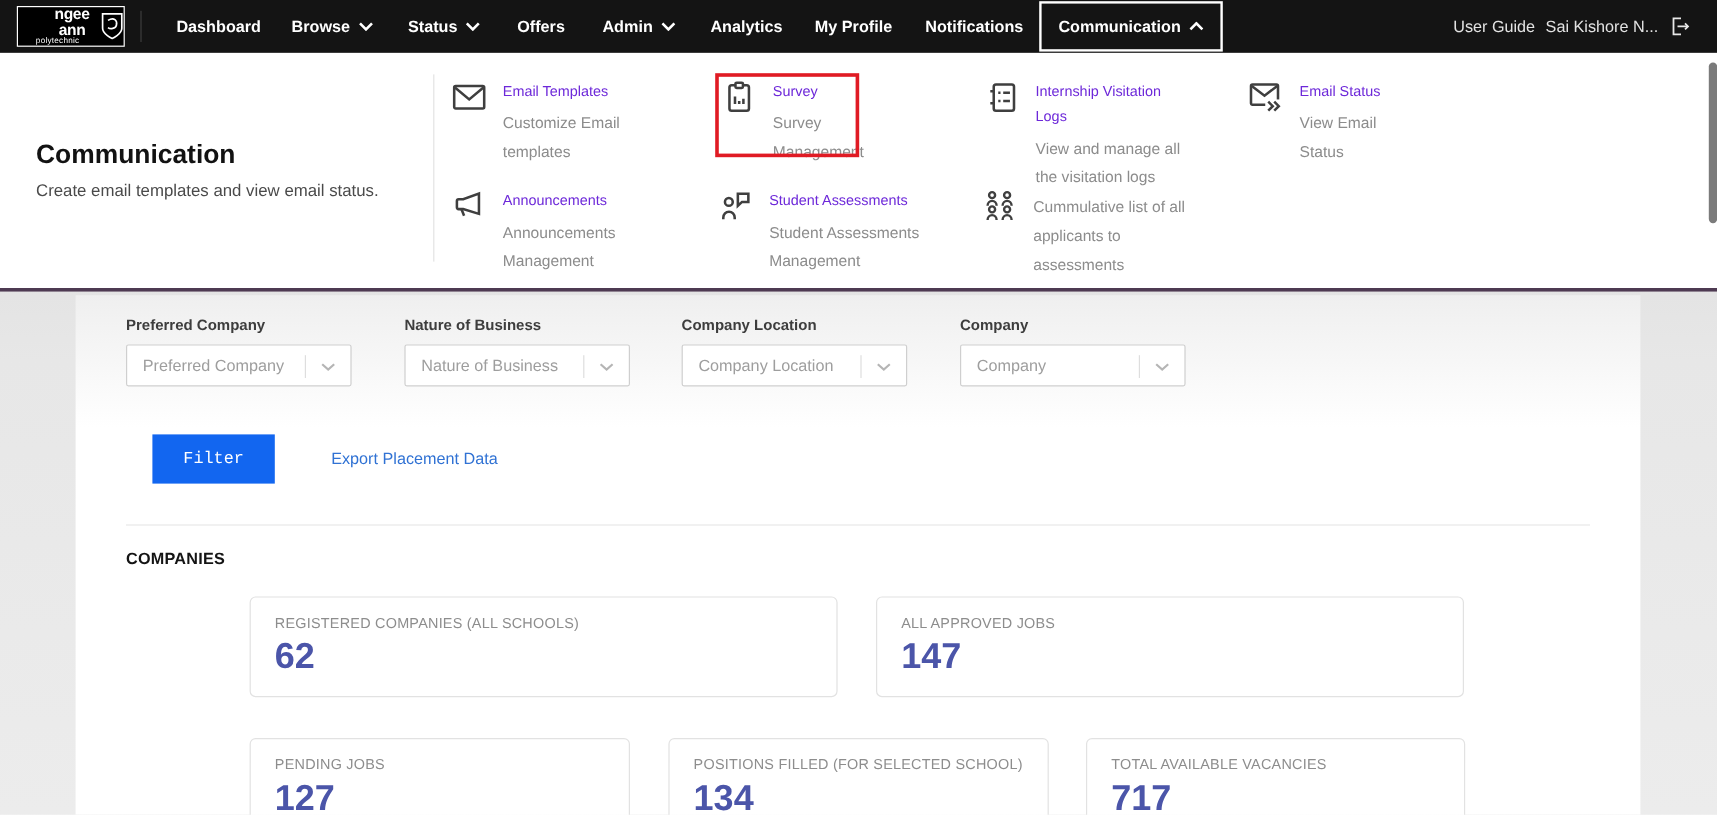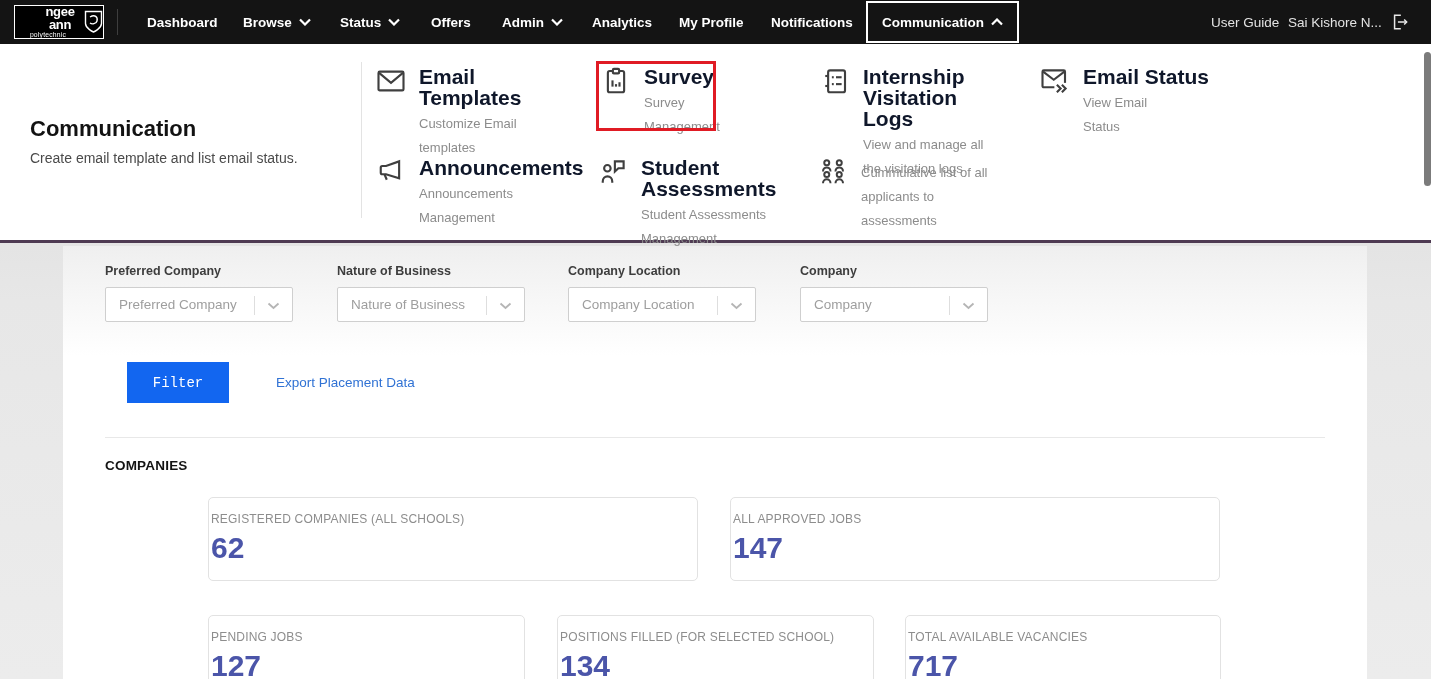--- a/index.html
+++ b/index.html
@@ -22,21 +22,21 @@
   .chev { display:block; }
 
   
   .mega { position:absolute; left:0; top:44px; width:1431px; height:199px; background:#fff;
           border-bottom:3px solid #4e3a52; z-index:50; }
   .mega-title { position:absolute; left:30px; top:72px; font-size:22px; font-weight:800; color:#121212; }
   .mega-sub { position:absolute; left:30px; top:106px; font-size:14px; color:#4a4a4a; }
   .mega-vdiv { position:absolute; left:361px; top:18px; width:1px; height:156px; background:#e3e3e3; }
   .menu-item { position:absolute; display:flex; gap:13px; width:206px; cursor:pointer; }
   .menu-icon { flex:0 0 30px; height:30px; }
-  .menu-title { color:#0f172a; font-weight:700; font-size:21px; line-height:21px; white-space:pre-line; }
+  .menu-title { color:#6d28d9; font-weight:400; font-size:12px; line-height:21px; white-space:pre-line; }
   .menu-desc  { color:#8c8c8c; font-size:13px; line-height:24px; margin-top:4px; white-space:pre-line; }
   .hl-red { position:absolute; left:596px; top:17px; width:120px; height:70px;
             border:3px solid #e01b24; z-index:55; pointer-events:none; }
 
   
   .card { position:absolute; left:63px; top:246px; width:1304px; height:433px;
           background:linear-gradient(180deg,#efefef 0px,#ffffff 110px); }
   .fgroup { position:absolute; top:18px; width:188px; }
   .flabel { font-size:12.5px; font-weight:700; color:#3d3d3d; }
   .fselect { position:relative; margin-top:9px; height:35px; border:1px solid #cfcfcf; border-radius:2px;
@@ -46,21 +46,21 @@
   .fsel-chev { position:absolute; right:12px; top:14px; }
   .btn-filter { position:absolute; left:64px; top:116px; width:102px; height:41px; background:#1266f0;
                 color:#fff; font-size:14px; font-weight:500; border:none; cursor:pointer;
                 font-family:Liberation Mono, monospace; }
   .link-export { position:absolute; left:213px; top:129px; color:#3072d4; font-size:13.5px;
                  font-weight:500; cursor:pointer; text-decoration:none; }
   .hr { position:absolute; left:42px; top:191px; width:1220px; height:1px; background:#e8e8e8; }
   .sec-heading { position:absolute; left:42px; top:212px; font-size:13.5px; font-weight:800;
                  color:#141414; letter-spacing:0.2px; }
   .stat-card { position:absolute; background:#fff; border:1px solid #e2e2e2; border-radius:5px;
-               padding:14px 2px; }
+               padding:14px 20px; }
   .stat-label { font-size:12px; color:#8d8d8d; letter-spacing:0.2px; }
   .stat-value { font-size:30px; font-weight:700; color:#4b55a9; margin-top:5px; }
 
   
   .scroll-thumb { position:absolute; left:1424px; top:52px; width:7px; height:134px;
                   background:#7b7b7b; border-radius:4px; cursor:pointer; z-index:70; }
 </style>
 </head>
 <body>
 
@@ -131,21 +131,21 @@
       <svg width="20" height="20" viewBox="0 0 24 24" fill="none" stroke="#e8e8e8" stroke-width="1.8">
         <path d="M13 4 H5.5 V20 H13"></path>
         <line x1="9.5" y1="12" x2="20" y2="12"></line>
         <polyline points="17,9 20,12 17,15"></polyline>
       </svg>
     </div>
   </div>
 
   <div class="mega">
     <div class="mega-title">Communication</div>
-    <div class="mega-sub">Create email template and list email status.</div>
+    <div class="mega-sub">Create email templates and view email status.</div>
     <div class="mega-vdiv"></div>
 
     <div class="menu-item" style="left:376px; top:22px">
       <span class="menu-icon">
         <svg width="30" height="30" viewBox="0 0 24 24" fill="none" stroke="#3f3f3f" stroke-width="1.7">
           <rect x="2" y="4.5" width="20" height="15" rx="1"></rect>
           <path d="M2.5 5.5 L12 13.5 L21.5 5.5"></path>
         </svg>
       </span>
       <div>

